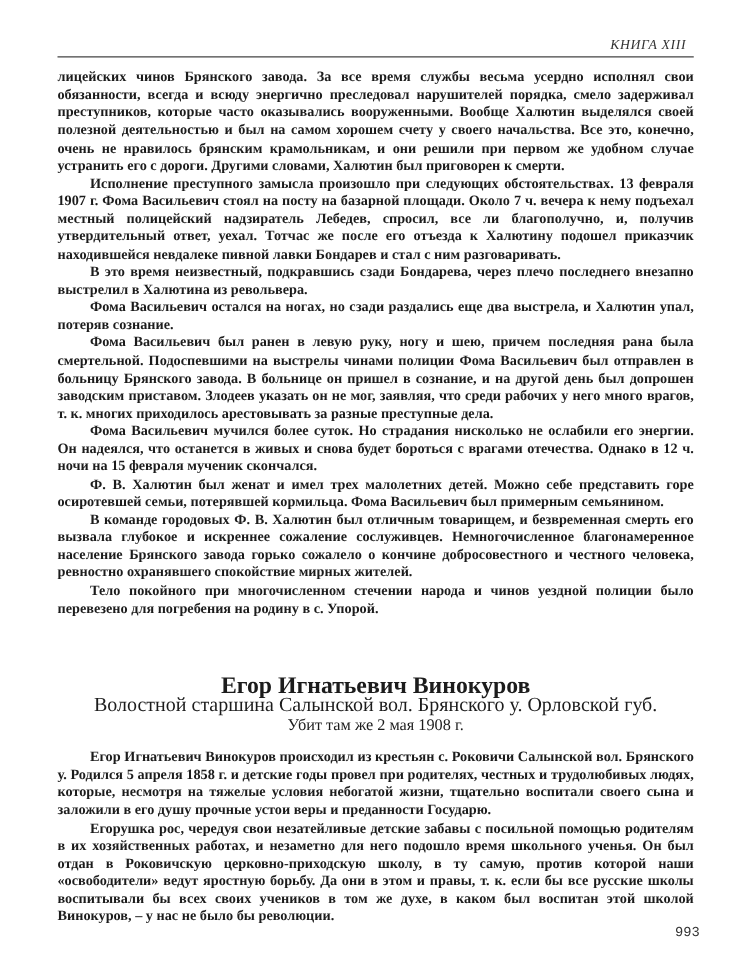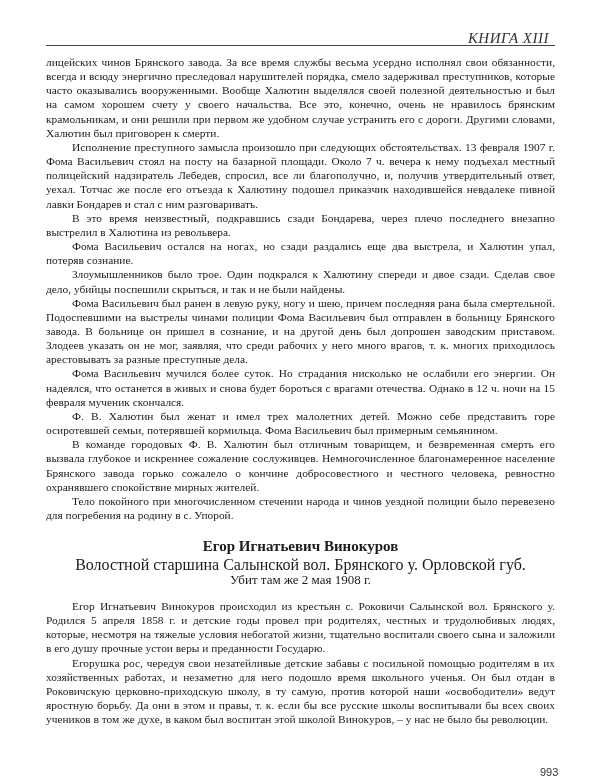--- a/index.html
+++ b/index.html
@@ -1,42 +1,41 @@
 <!DOCTYPE html>
 <html><head>
 <meta charset="utf-8">
 <style>
   html, body { margin:0; padding:0; background:#ffffff; }
   body { width:600px; height:777px; position:relative; overflow:hidden;
          font-family:"Liberation Serif","DejaVu Serif",serif; color:#1c1c1c; }
   .running-head { position:absolute; left:46px; top:30px; width:509px; text-align:right;
-         font-style:italic; font-size:15px; letter-spacing:0.5px; color:#333; padding-right:6px; box-sizing:border-box;}
+         font-style:italic; font-size:11px; letter-spacing:0.5px; color:#333; padding-right:6px; box-sizing:border-box;}
   .rule { position:absolute; left:46px; top:45px; width:509px; height:0; border-top:1.3px solid #444; }
   .block { position:absolute; left:46px; width:509px; font-size:11.4px; line-height:14.15px;
            text-align:justify; }
-  .block p { margin:0; text-indent:0; }
+  .block p { margin:0; text-indent:0;font-weight:bold; }
   .block p.ind { text-indent:26px; }
   .bio-title { position:absolute; left:46px; width:509px; top:538px; text-align:center;
-           font-weight:bold; font-size:15px; }
+           font-weight:bold; font-size:19px; }
   .bio-sub { position:absolute; left:46px; width:509px; top:556px; text-align:center; font-size:16px; }
   .bio-date { position:absolute; left:46px; width:509px; top:572px; text-align:center; font-size:13px; }
-  .page-num { position:absolute; left:540px; top:766px; font-family:Liberation Sans, sans-serif; font-size:11px; color:#333; }
+  .page-num { position:absolute; left:540px; top:741px; font-family:Liberation Mono, monospace; font-size:11px; color:#333; }
 </style>
 </head>
 <body>
 
 <div class="running-head">КНИГА XIII</div>
 <div class="rule"></div>
 
 <div class="block" style="top:55px;">
   <p>лицейских чинов Брянского завода. За все время службы весьма усердно исполнял свои обязанности, всегда и всюду энергично преследовал нарушителей порядка, смело задерживал преступников, которые часто оказывались вооруженными. Вообще Халютин выделялся своей полезной деятельностью и был на самом хорошем счету у своего начальства. Все это, конечно, очень не нравилось брянским крамольникам, и они решили при первом же удобном случае устранить его с дороги. Другими словами, Халютин был приговорен к смерти.</p>
   <p class="ind">Исполнение преступного замысла произошло при следующих обстоятельствах. 13 февраля 1907 г. Фома Васильевич стоял на посту на базарной площади. Около 7 ч. вечера к нему подъехал местный полицейский надзиратель Лебедев, спросил, все ли благополучно, и, получив утвердительный ответ, уехал. Тотчас же после его отъезда к Халютину подошел приказчик находившейся невдалеке пивной лавки Бондарев и стал с ним разговаривать.</p>
   <p class="ind">В это время неизвестный, подкравшись сзади Бондарева, через плечо последнего внезапно выстрелил в Халютина из револьвера.</p>
   <p class="ind">Фома Васильевич остался на ногах, но сзади раздались еще два выстрела, и Халютин упал, потеряв сознание.</p>
-  <p class="ind">Злоумышленников было трое. Один подкрался к Халютину спереди и двое сзади. Сделав свое дело, убийцы поспешили скрыться, и так и не были найдены.</p>
   <p class="ind">Фома Васильевич был ранен в левую руку, ногу и шею, причем последняя рана была смертельной. Подоспевшими на выстрелы чинами полиции Фома Васильевич был отправлен в больницу Брянского завода. В больнице он пришел в сознание, и на другой день был допрошен заводским приставом. Злодеев указать он не мог, заявляя, что среди рабочих у него много врагов, т. к. многих приходилось арестовывать за разные преступные дела.</p>
   <p class="ind">Фома Васильевич мучился более суток. Но страдания нисколько не ослабили его энергии. Он надеялся, что останется в живых и снова будет бороться с врагами отечества. Однако в 12 ч. ночи на 15 февраля мученик скончался.</p>
   <p class="ind">Ф. В. Халютин был женат и имел трех малолетних детей. Можно себе представить горе осиротевшей семьи, потерявшей кормильца. Фома Васильевич был примерным семьянином.</p>
   <p class="ind">В команде городовых Ф. В. Халютин был отличным товарищем, и безвременная смерть его вызвала глубокое и искреннее сожаление сослуживцев. Немногочисленное благонамеренное население Брянского завода горько сожалело о кончине добросовестного и честного человека, ревностно охранявшего спокойствие мирных жителей.</p>
   <p class="ind">Тело покойного при многочисленном стечении народа и чинов уездной полиции было перевезено для погребения на родину в с. Упорой.</p>
 </div>
 
 <div class="bio-title">Егор Игнатьевич Винокуров</div>
 <div class="bio-sub">Волостной старшина Салынской вол. Брянского у. Орловской губ.</div>
 <div class="bio-date">Убит там же 2 мая 1908 г.</div>

